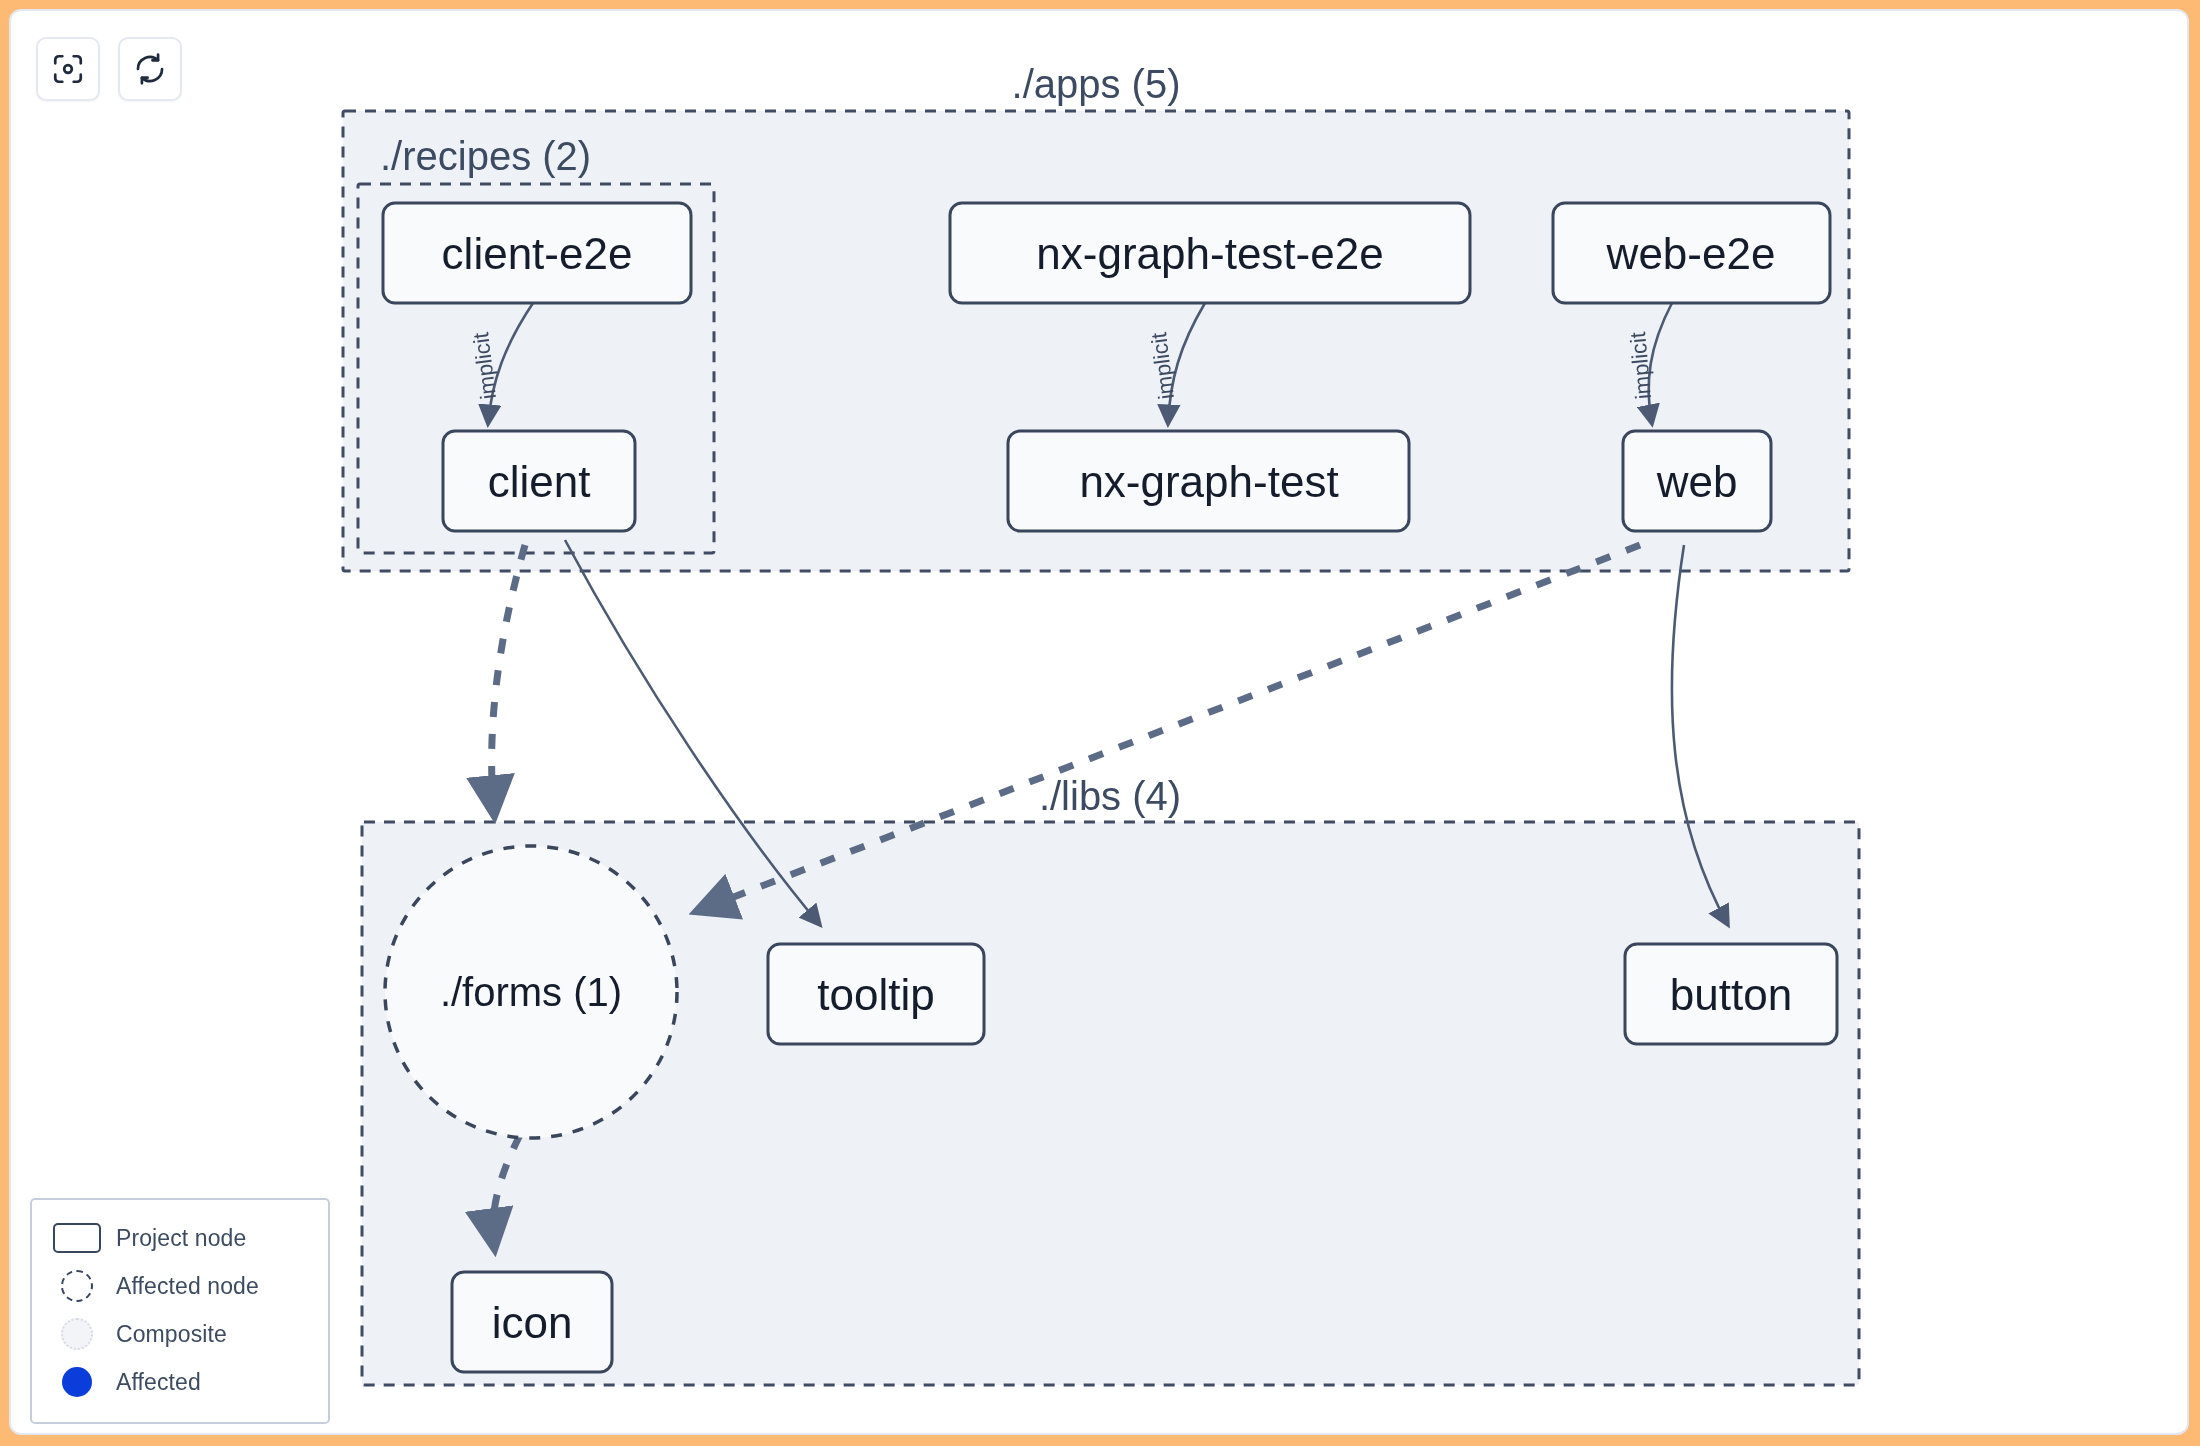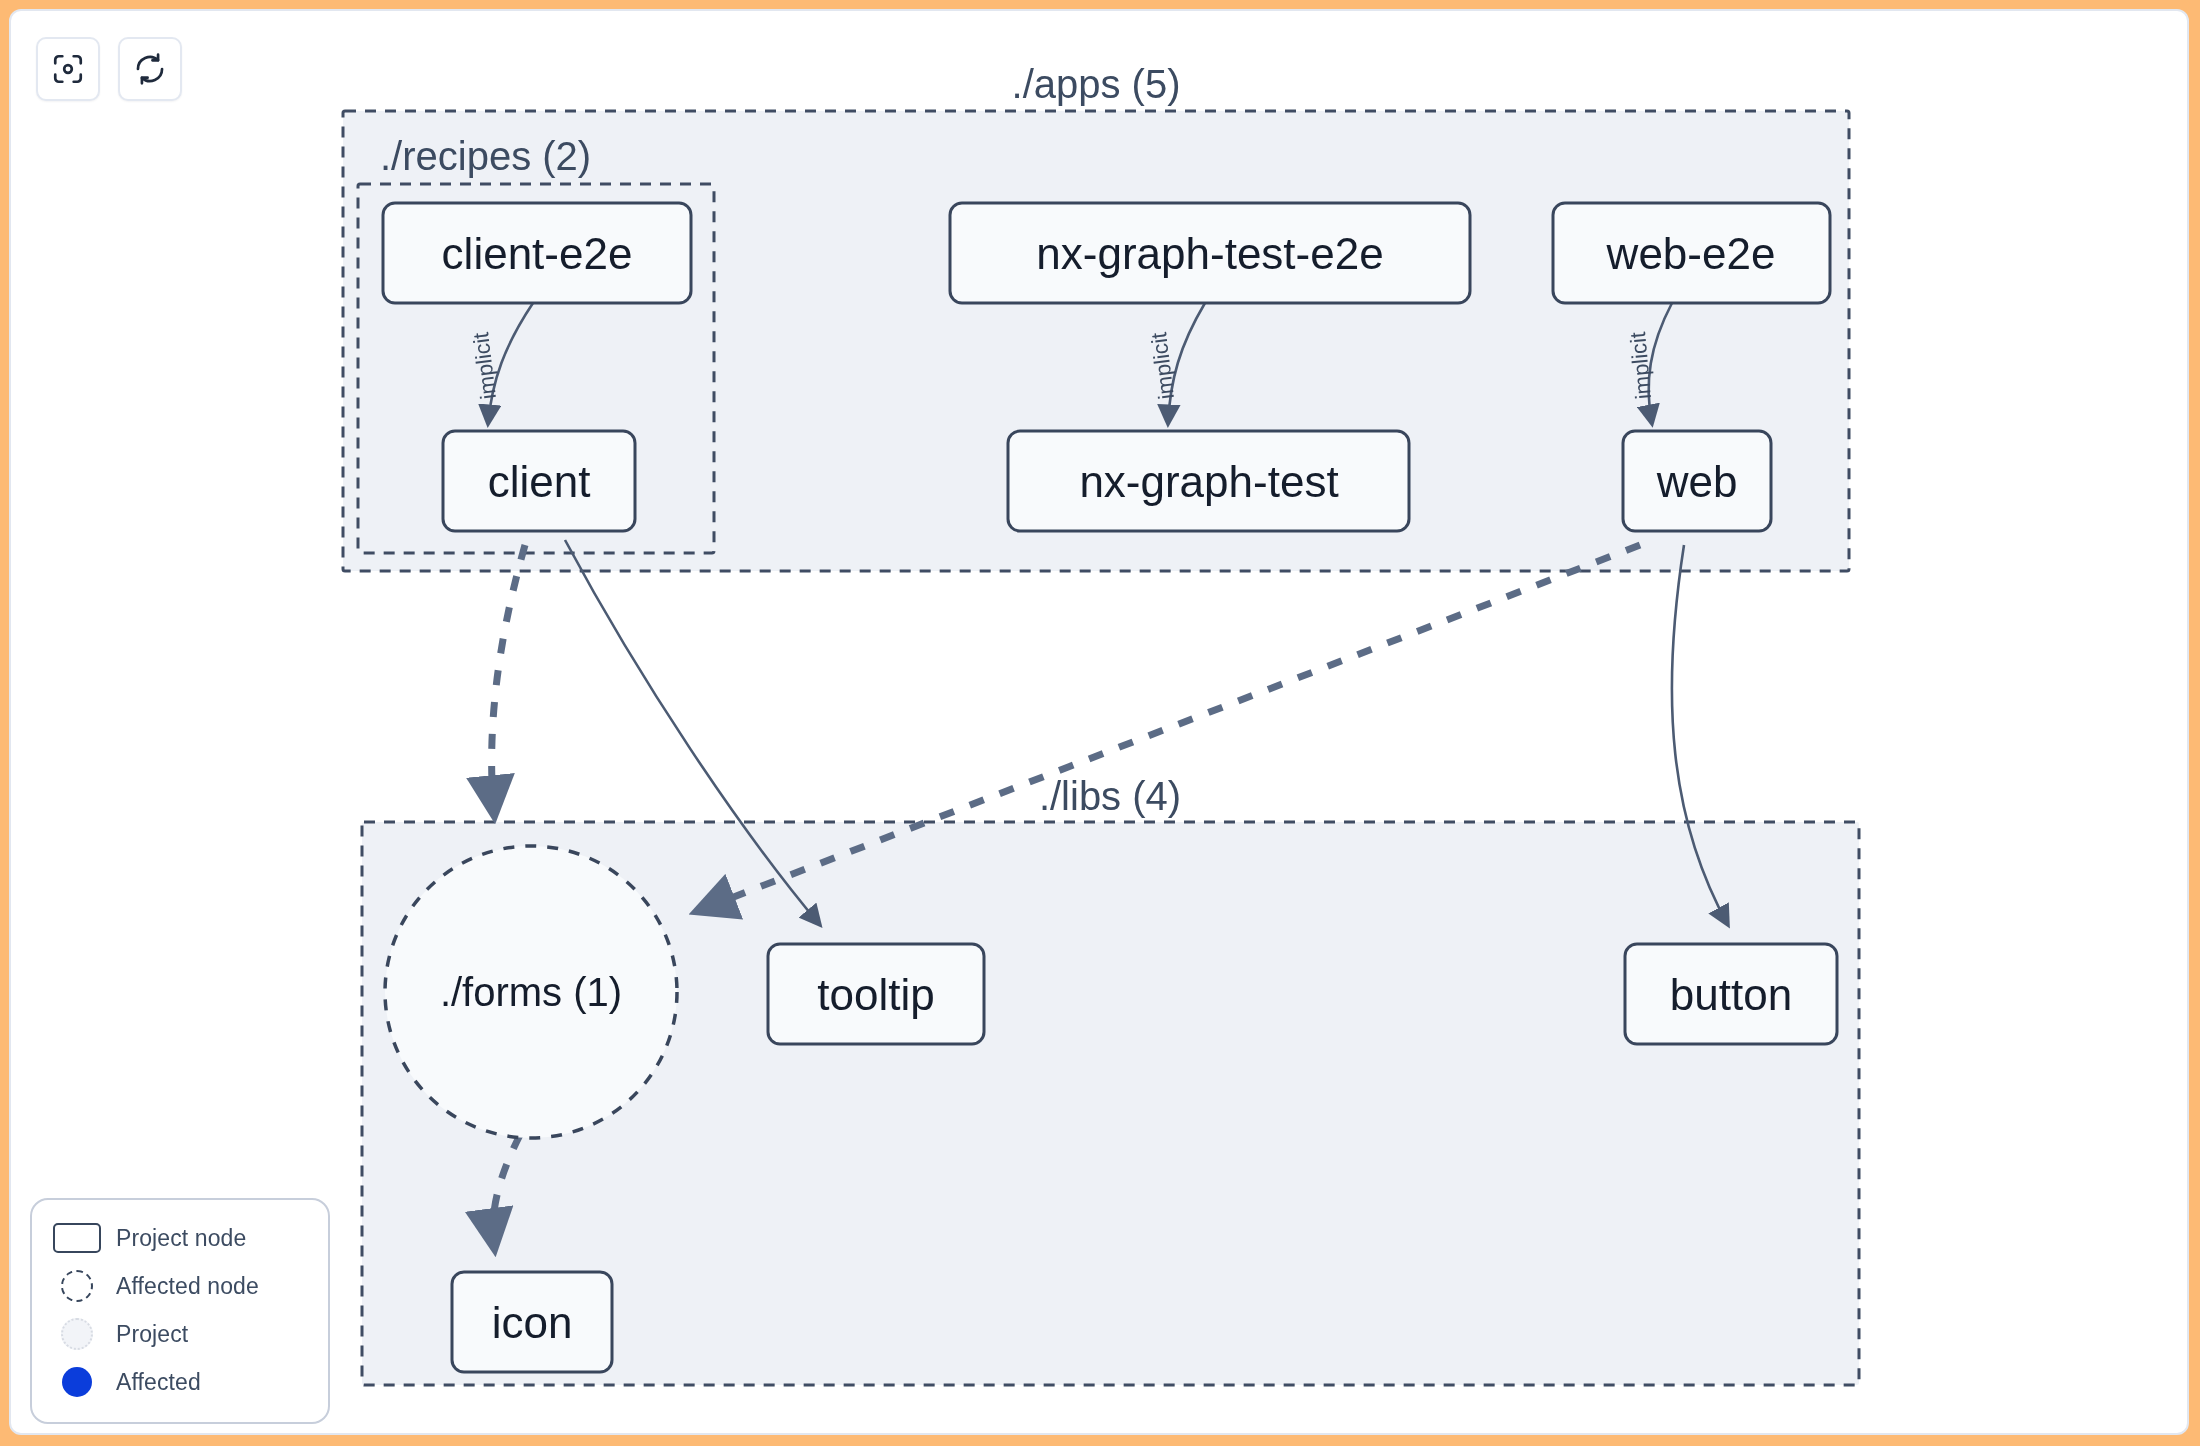--- a/index.html
+++ b/index.html
@@ -59,21 +59,21 @@
   .tool-btn svg { display:block; }
   
   .legend {
     position: absolute;
     left: 30px;
     top: 1198px;
     width: 300px;
     box-sizing: border-box;
     background: #ffffff;
     border: 2px solid #c7cedb;
-    border-radius: 18px;
+    border-radius: 5px;
     padding: 14px 16px 16px 16px;
     z-index: 30;
   }
   .legend-row {
     display: flex;
     align-items: center;
     height: 48px;
   }
   .legend-swatch {
     width: 58px;
@@ -288,21 +288,21 @@
     <div class="legend-row">
       <span class="legend-swatch">
         <span class="sw-dashed-circle"></span>
       </span>
       <span class="legend-label">Affected node</span>
     </div>
     <div class="legend-row">
       <span class="legend-swatch">
         <span class="sw-affected"></span>
       </span>
-      <span class="legend-label">Project</span>
+      <span class="legend-label">Composite</span>
     </div>
     <div class="legend-row">
       <span class="legend-swatch">
         <span class="sw-touched"></span>
       </span>
       <span class="legend-label">Affected</span>
     </div>
   </div>
 </div>
 

